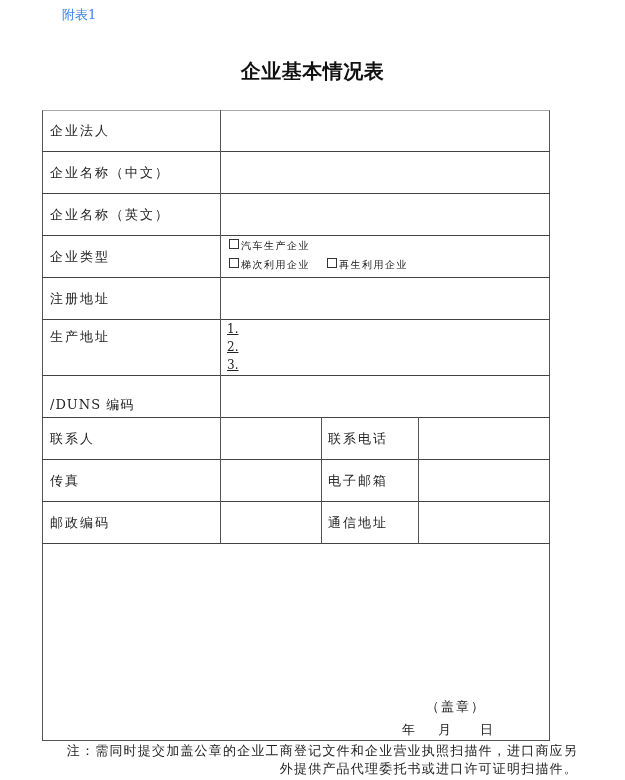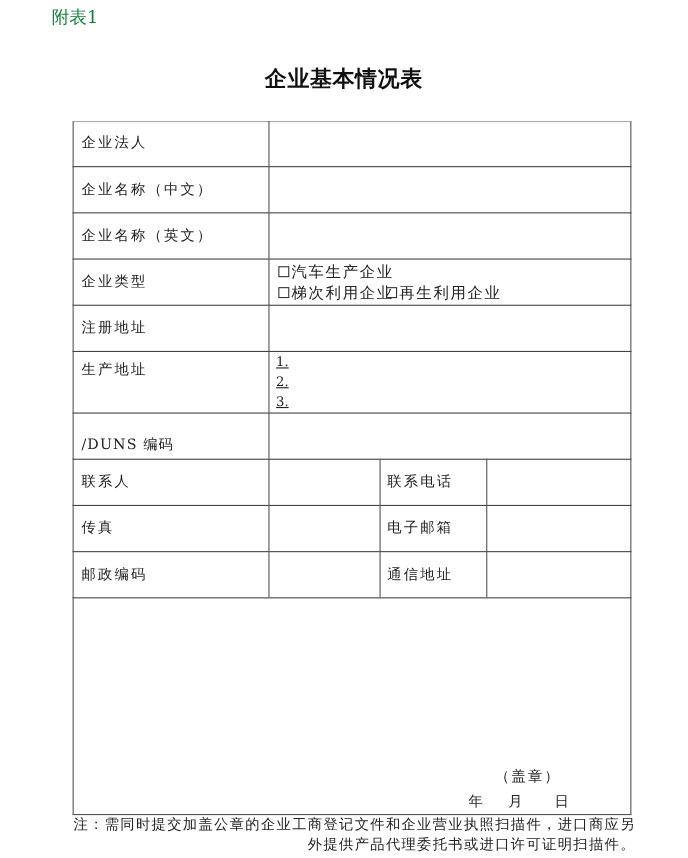--- a/index.html
+++ b/index.html
@@ -1,26 +1,26 @@
 <!DOCTYPE html>
 <html><head>
 <meta charset="utf-8">
 <style>
   html, body { margin: 0; padding: 0; background: #ffffff; }
   body { width: 625px; height: 780px; position: relative; overflow: hidden;
          font-family: "DejaVu Serif", "Liberation Serif", serif; color: #222; }
-  .appendix { position: absolute; left: 47px; top: 6px; font-size: 16px; font-family: "DejaVu Serif", serif; color: #15803d; }
+  .appendix { position: absolute; left: 62px; top: 6px; font-size: 13px; font-family: "DejaVu Serif", serif; color: #3b82f6; }
   .title { position: absolute; left: 0; width: 625px; top: 58px; text-align: center;
            font-family: "DejaVu Sans", sans-serif; font-weight: bold; font-size: 20px; color: #111; letter-spacing: 0.5px; }
-  .tbl { position: absolute; left: 66px; top: 110px; width: 468px; height: 631px; }
+  .tbl { position: absolute; left: 42px; top: 110px; width: 468px; height: 631px; }
   .hl { position: absolute; height: 0; border-top: 1.5px solid #444; }
   .vl { position: absolute; width: 0; border-left: 1.5px solid #555; }
   .outer { position: absolute; left: 0; top: 0; width: 506px; height: 629px; border: 1.5px solid #555; border-top-color: #aaa; }
   .cell-text { position: absolute; font-size: 13px; letter-spacing: 2px; color: #222; white-space: nowrap; line-height: 16px; }
-  .opt { position: absolute; font-size: 14px; letter-spacing: 1.5px; white-space: nowrap; color: #222; }
+  .opt { position: absolute; font-size: 10px; letter-spacing: 1.5px; white-space: nowrap; color: #222; }
   .box { display: inline-block; width: 8px; height: 8px; border: 1px solid #333; margin-right: 2px; vertical-align: 0px; }
   .blank { display: inline-block; border-bottom: 1px solid #333; height: 12px; vertical-align: -2px; }
   .ul { text-decoration: underline; }
   .note { position: absolute; left: 58px; top: 742px; width: 520px; font-size: 13px; line-height: 18px; letter-spacing: 1.2px; color: #222; text-align: right; }
 </style>
 </head>
 <body>
 
 <div class="appendix">附表1</div>
 <div class="title">企业基本情况表</div>

